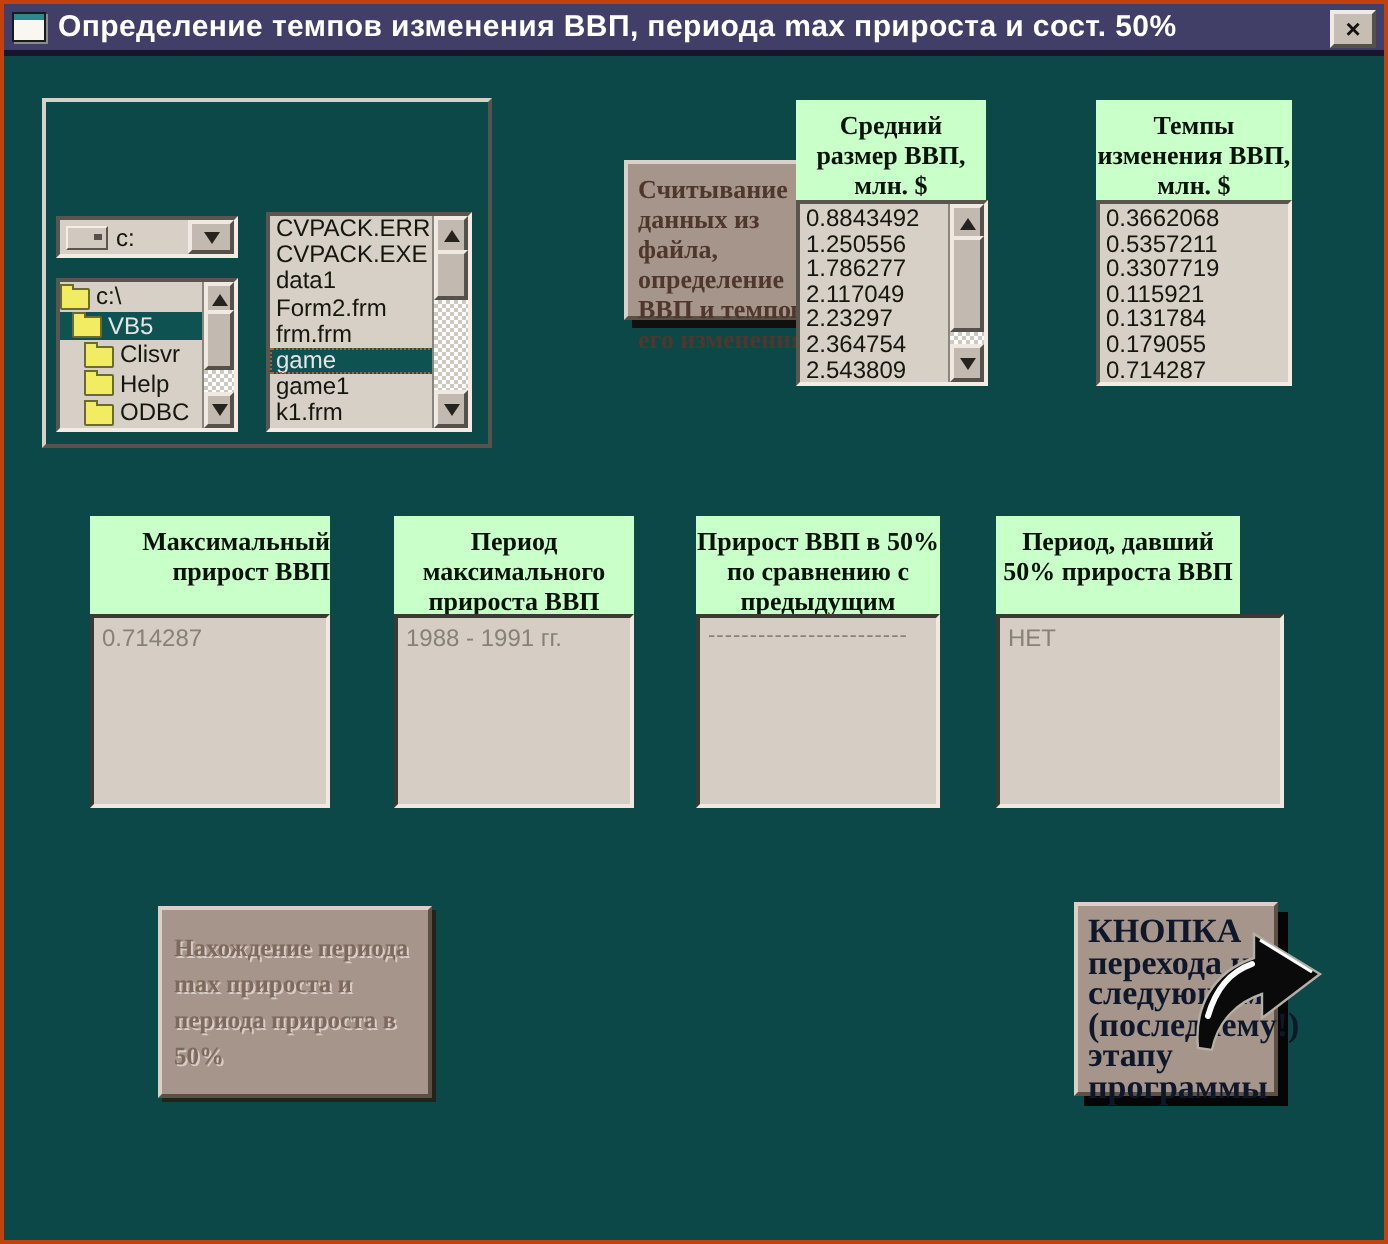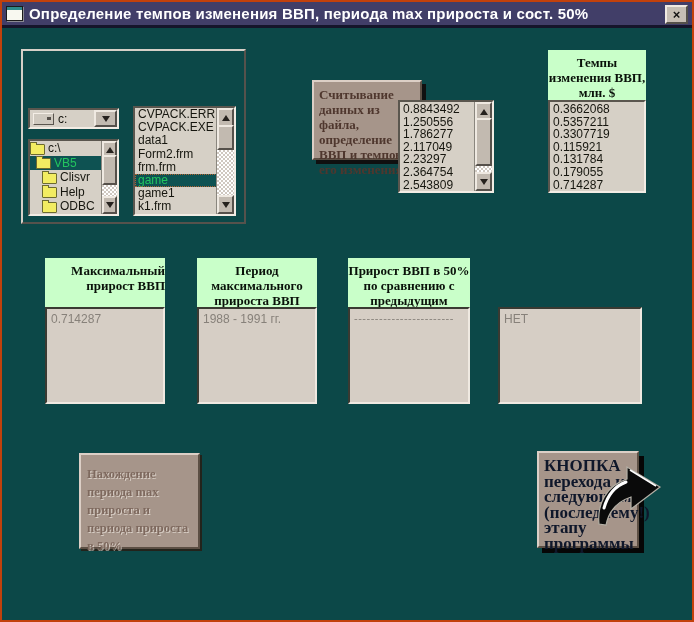--- a/index.html
+++ b/index.html
@@ -15,21 +15,21 @@
   .frame{border:2px solid;border-color:#d6d0c8 #56524c #56524c #d6d0c8;}
   
   .combo{background:#d6d0c6;border:2px solid;border-color:#5a564e #f2ece4 #f2ece4 #5a564e;display:flex;align-items:center;padding-left:3px;font-size:12px;color:#14140e;}
   .drive{width:19px;height:10px;background:#cfc9bf;border:1px solid;border-color:#f4eee6 #5a554e #5a554e #f4eee6;position:relative;margin-right:4px;flex:0 0 auto;}
   .drive::after{content:"";position:absolute;right:2px;top:3px;width:4px;height:3px;background:#55504a;}
   .combo-btn{position:absolute;right:0;top:0;bottom:0;width:19px;background:#c2bab0;border:2px solid;border-color:#efe9e1 #55504a #55504a #efe9e1;display:flex;align-items:center;justify-content:center;}
   
   .listbox{background:#d6d0c6;border:2px solid;border-color:#5a564e #f2ece4 #f2ece4 #5a564e;overflow:hidden;font-size:12px;color:#16160f;}
   .filelist .row{height:13.2px;line-height:13.2px;padding-left:3px;white-space:nowrap;}
   .dirlist .row{height:14.5px;line-height:14.5px;display:flex;align-items:center;gap:3px;white-space:nowrap;}
-  .row.sel{background:#0e5252;color:#22c55e;}
+  .row.sel{background:#0e5252;color:#e5e5e5;}
   .row.focus{outline:1px dotted #b06030;outline-offset:-1px;}
   .folder{width:13px;height:9px;background:#f2ec62;border:1px solid #6b6a30;border-radius:1px;position:relative;margin-top:2px;flex:0 0 auto;}
   .folder::before{content:"";position:absolute;top:-3px;left:-1px;width:5px;height:2px;background:#f2ec62;border:1px solid #6b6a30;border-bottom:none;}
   .ind1{padding-left:6px;} .ind2{padding-left:12px;}
   
   .sbar{position:absolute;right:0;top:0;bottom:0;width:17px;background:repeating-conic-gradient(#ffffff 0% 25%,#cfc8c0 0% 50%) 0 0/4px 4px;background-color:#d9d2ca;border-left:1px solid #8a867e;}
   .sbtn{position:absolute;left:0;right:0;height:15px;background:#c2bab0;border:2px solid;border-color:#efe9e1 #55504a #55504a #efe9e1;display:flex;align-items:center;justify-content:center;}
   .sbtn.up{top:0;} .sbtn.down{bottom:0;}
   .sthumb{position:absolute;left:0;right:0;background:#c2bab0;border:2px solid;border-color:#efe9e1 #55504a #55504a #efe9e1;}
   .tri{width:0;height:0;display:block;}
@@ -119,20 +119,21 @@
         </div>
       <div class="sthumb" style="top:17px;height:21px;"></div>
       <div class="sbtn down">
           <i class="tri tri-down"></i>
         </div>
     </div>
   </div>
 
   <button class="abs bigbtn btn-read" style="left:268px;top:78px;width:110px;height:80px;">Считывание данных из файла, определение ВВП и темпов его изменения</button>
 
+  <div class="abs glabel" style="left:396px;top:48px;width:95px;height:50px;">Средний размер ВВП, млн. $</div>
   <div class="abs listbox" style="left:396px;top:98px;width:96px;height:93px;position:absolute;">
     <div style="margin-right:17px;line-height:12.6px;padding:1px 0 0 3px;">
       <div>0.8843492</div>
       <div>1.250556</div>
       <div>1.786277</div>
       <div>2.117049</div>
       <div>2.23297</div>
       <div>2.364754</div>
       <div>2.543809</div>
     </div>
@@ -162,23 +163,24 @@
 
   <div class="abs glabel" style="left:43px;top:256px;width:120px;height:49px;text-align:right;">Максимальный прирост ВВП</div>
   <div class="abs vbox" style="left:43px;top:305px;width:120px;height:97px;">0.714287</div>
 
   <div class="abs glabel" style="left:195px;top:256px;width:120px;height:49px;">Период максимального прироста ВВП</div>
   <div class="abs vbox" style="left:195px;top:305px;width:120px;height:97px;">1988 - 1991 гг.</div>
 
   <div class="abs glabel" style="left:346px;top:256px;width:122px;height:49px;">Прирост ВВП в 50% по сравнению с предыдущим</div>
   <div class="abs vbox" style="left:346px;top:305px;width:122px;height:97px;font-size:11px;letter-spacing:0.5px;">------------------------</div>
 
+  <div class="abs glabel" style="left:496px;top:256px;width:122px;height:49px;">Период, давший 50% прироста ВВП</div>
   <div class="abs vbox" style="left:496px;top:305px;width:144px;height:97px;">НЕТ</div>
 
-  <button class="abs bigbtn btn-find" style="left:35px;top:451px;width:121px;height:96px;">Нахождение периода max прироста и периода прироста в 50%</button>
+  <button class="abs bigbtn btn-find" style="left:35px;top:451px;width:137px;height:96px;">Нахождение периода max прироста и периода прироста в 50%</button>
 
   <button class="abs bigbtn btn-next" style="left:493px;top:449px;width:102px;height:97px;">КНОПКА перехода к следующему (последнему!) этапу программы</button>
 
   <svg class="abs" style="left:592px;top:456px;" width="74" height="74" viewBox="0 0 74 74">
     <path d="M5,66 C3,46 12,28 33,21 L33,9 L66,29 L37,51 L37,39 C25,43 15,52 12,67 Z" fill="#0a0a0a" stroke="#b4b0a6" stroke-width="1.2"></path>
     <path d="M10,50 C14,36 21,28 32,24" fill="none" stroke="#ffffff" stroke-width="3" stroke-linecap="round"></path>
     <path d="M36,12 L62,28" fill="none" stroke="#ffffff" stroke-width="1.6"></path>
   </svg>
 
 </div>

